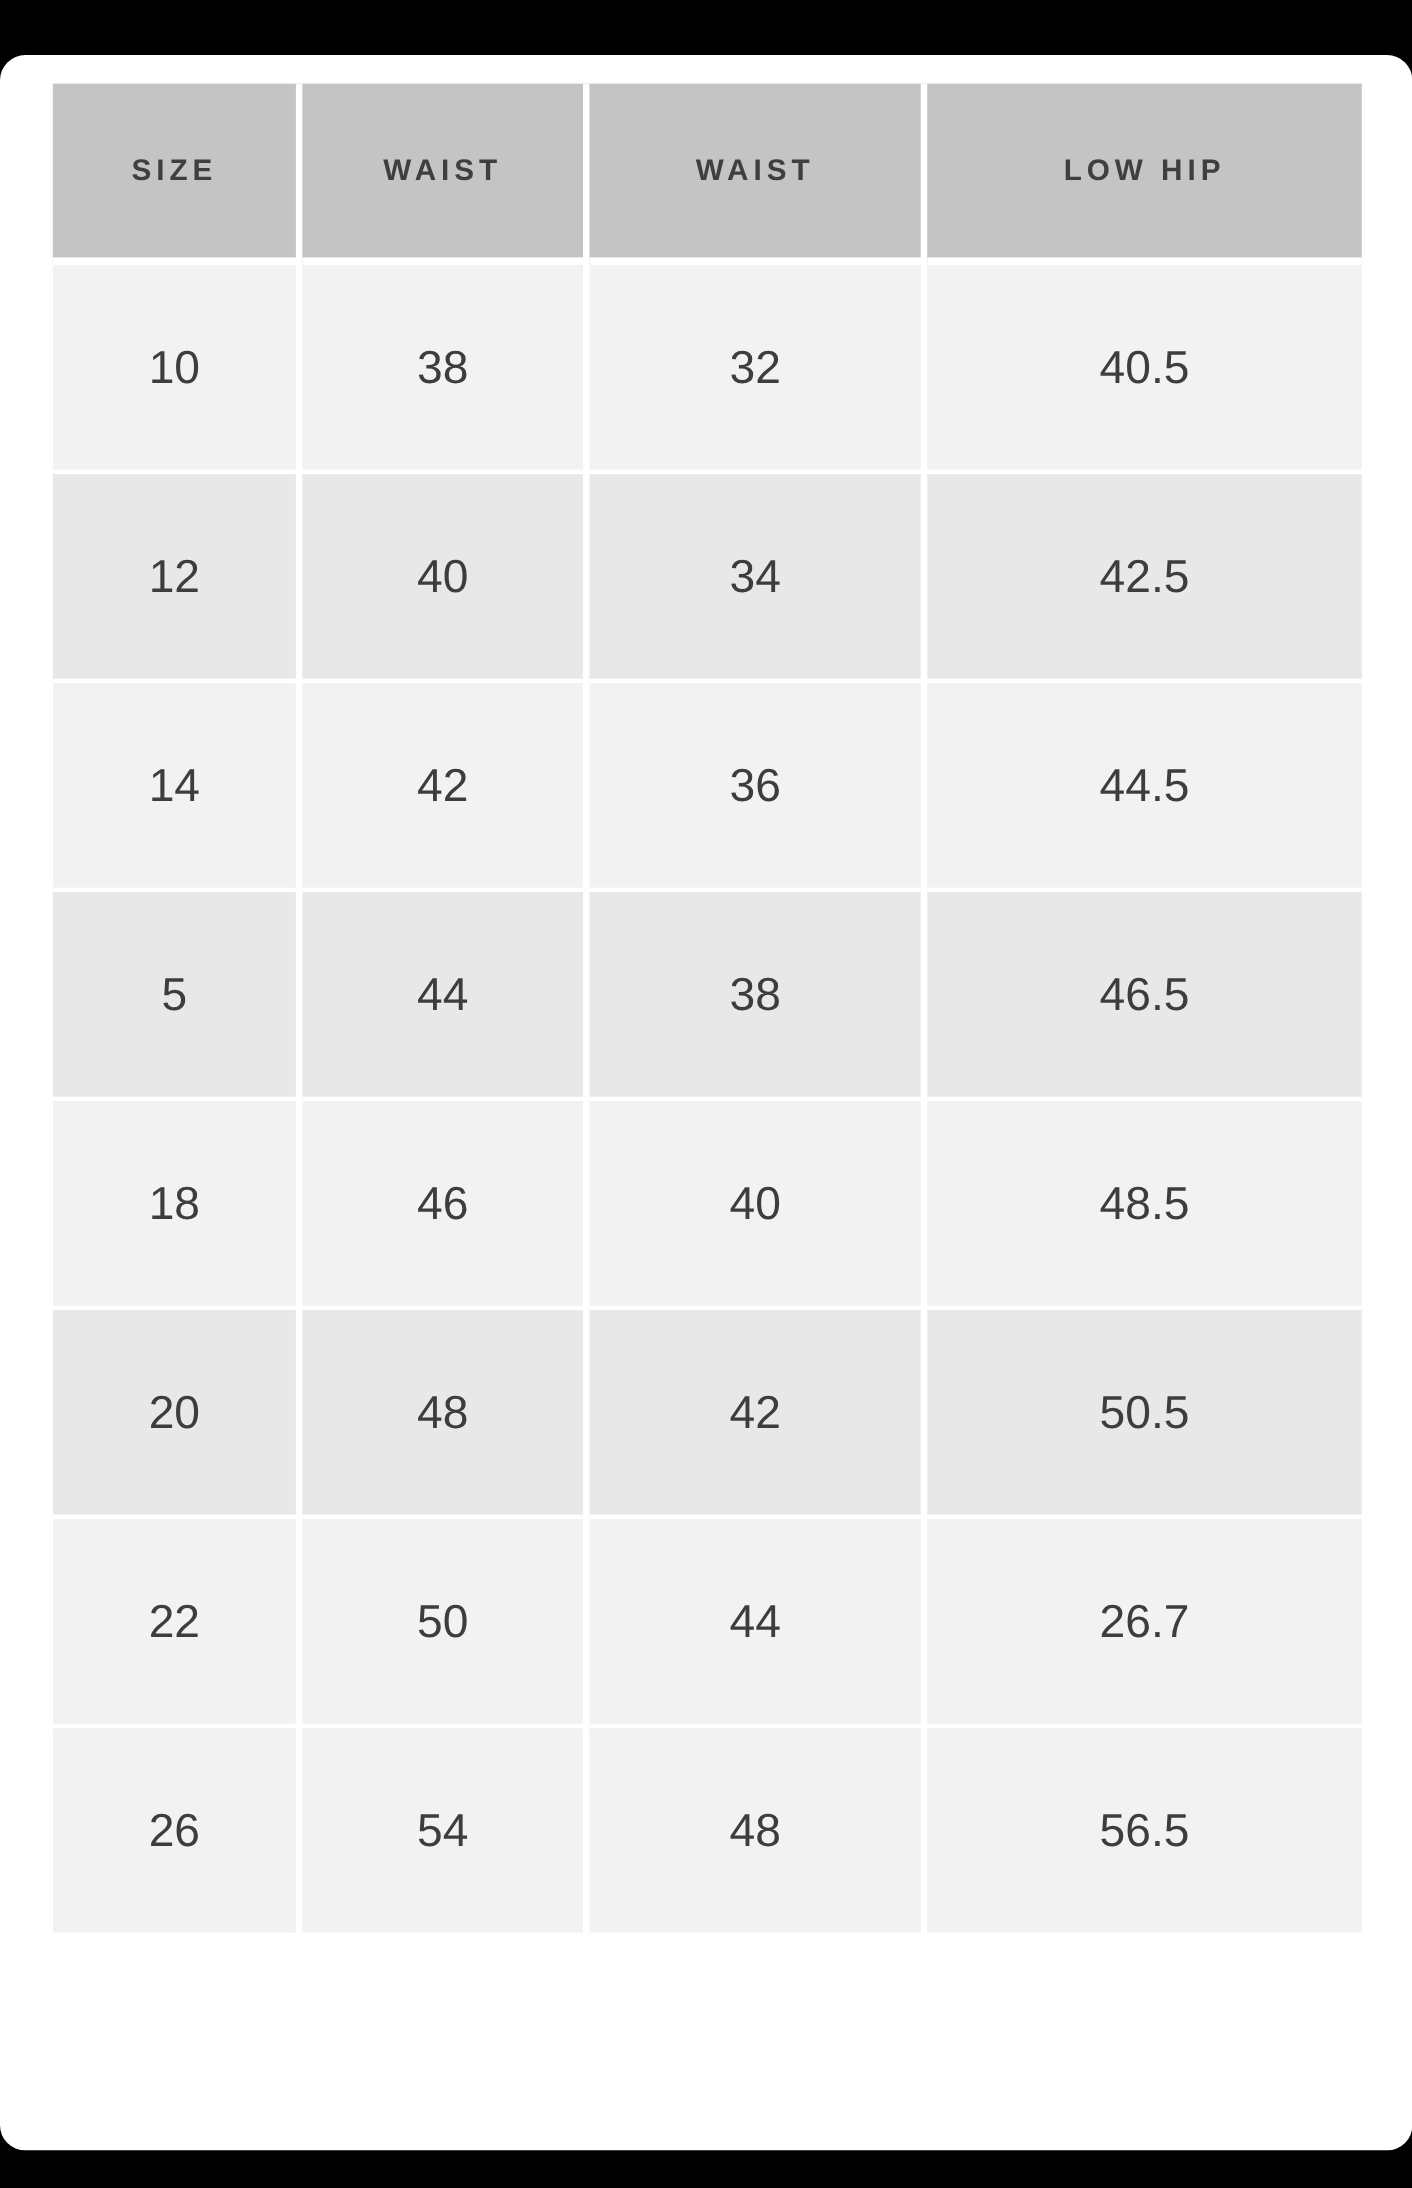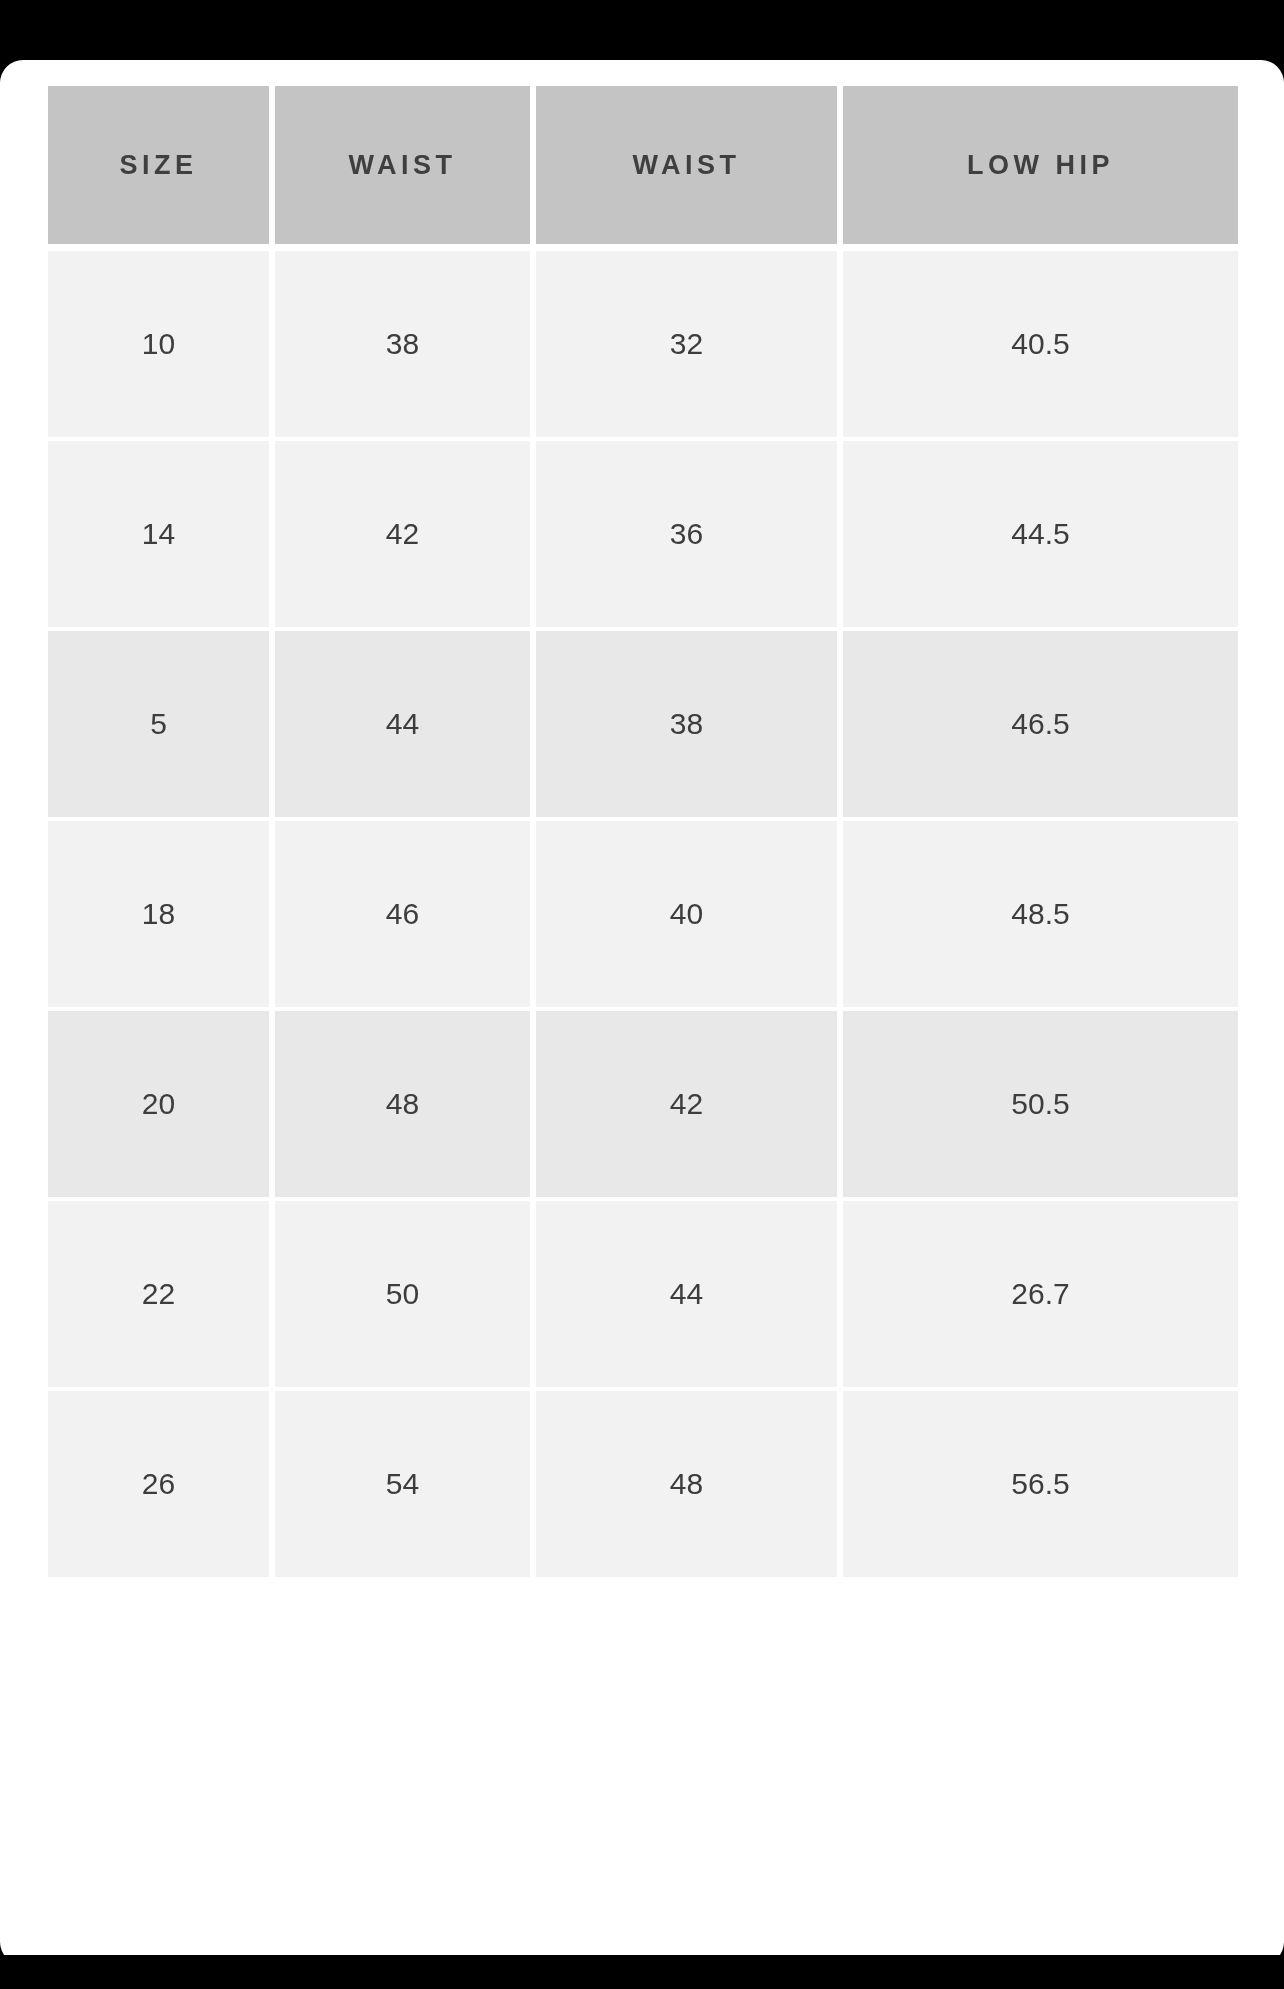--- a/index.html
+++ b/index.html
@@ -20,21 +20,21 @@
     left:0; top:0;
     width:1284px;
     height:1989px;
     background:#000000;
   }
 
   
   #page-area {
     position:absolute;
     left:0;
-    top:60px;
+    top:50px;
     width:1284px;
     height:1905px;
     background:#ffffff;
     border-radius:23px;
   }
 
   #size-table {
     position:absolute;
     left:48px;
     top:26px;           
@@ -59,21 +59,21 @@
     height:165px;
     vertical-align:middle;
     border-right:6px solid #ffffff;
     border-bottom:7px solid #ffffff;
   }
   thead th:last-child { border-right:none; }
 
   
   tbody td {
     color:#3d3d3d;
-    font-size:30px;
+    font-size:42px;
     font-weight:300;
     text-align:center;
     height:190px;
     vertical-align:middle;
     border-right:6px solid #ffffff;
     border-bottom:4px solid #ffffff;
   }
   tbody td:last-child { border-right:none; }
 
   tbody tr.row-light td { background:#f2f2f2; }
@@ -104,20 +104,26 @@
           <th>LOW HIP</th>
         </tr>
       </thead>
 
       <tbody id="table-body">
         <tr class="row-light">
           <td>10</td>
           <td>38</td>
           <td>32</td>
           <td>40.5</td>
+        </tr>
+        <tr class="row-dark">
+          <td>12</td>
+          <td>40</td>
+          <td>34</td>
+          <td>42.5</td>
         </tr>
         <tr class="row-light">
           <td>14</td>
           <td>42</td>
           <td>36</td>
           <td>44.5</td>
         </tr>
         <tr class="row-dark">
           <td>5</td>
           <td>44</td>

